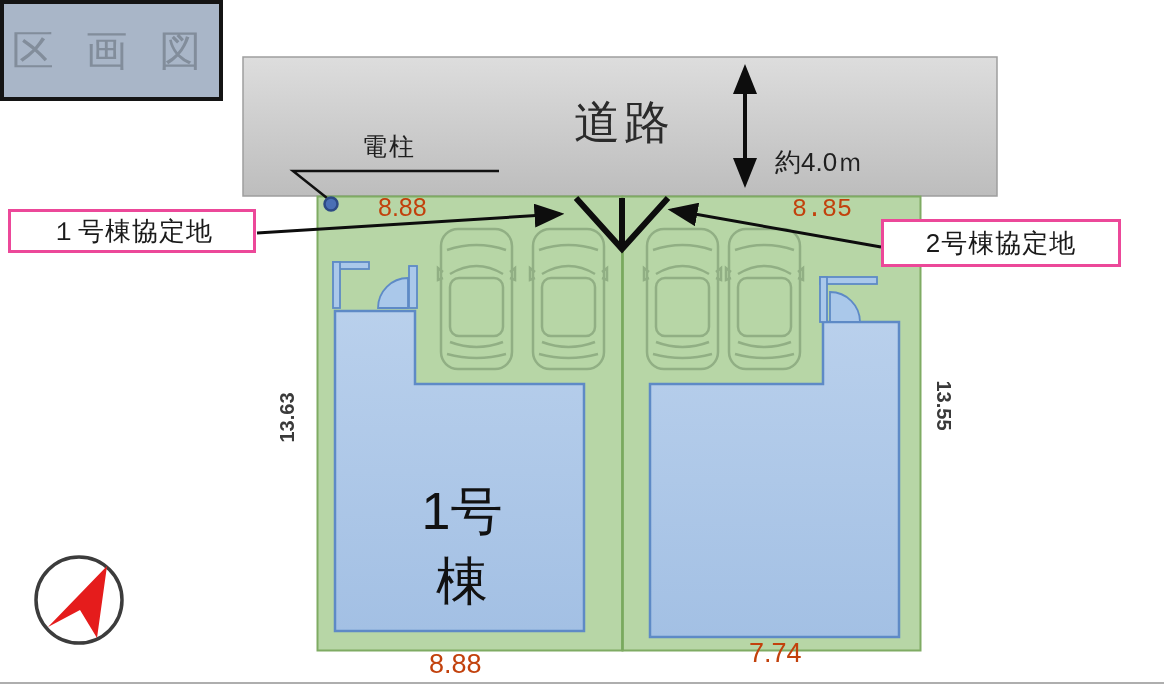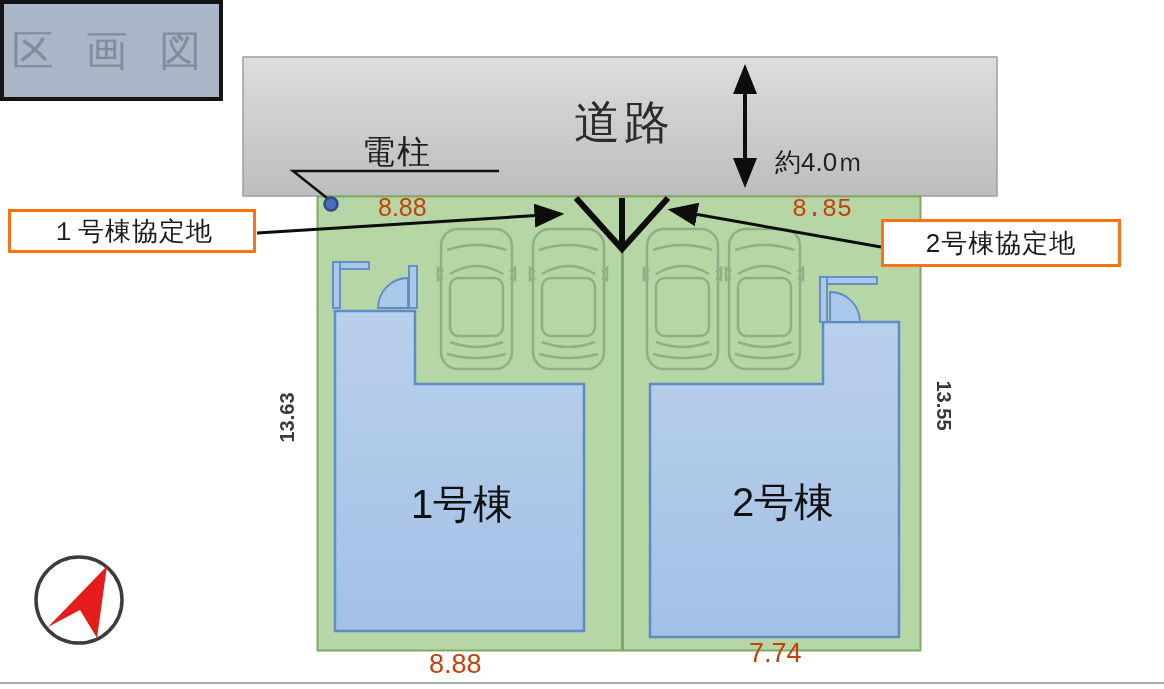--- a/index.html
+++ b/index.html
@@ -10,38 +10,38 @@
   #plan-svg{position:absolute;left:0;top:0;width:1164px;height:689px;}
   .abs{position:absolute;}
   .title-box{
     left:0;top:0;width:223px;height:101px;box-sizing:border-box;
     background:#a9b6c8;border:4px solid #141414;
     display:flex;align-items:center;justify-content:center;
   }
   .title-box span{font-size:42px;letter-spacing:10px;color:#828d9b;font-weight:500;}
   .road-label{left:574px;top:92px;font-size:46px;color:#2b2b2b;letter-spacing:4px;}
   .road-width-label{left:775px;top:106px;font-size:26px;color:#1f1f1f;margin-top:39px;}
-  .pole-label{left:362px;top:130px;font-size:33px;color:#1f1f1f;letter-spacing:2px;}
+  .pole-label{left:362px;top:130px;font-size:25px;color:#1f1f1f;letter-spacing:2px;}
   .callout{
-    box-sizing:border-box;background:#ffffff;border:3px solid #f97316;
+    box-sizing:border-box;background:#ffffff;border:3px solid #ec4899;
     display:flex;align-items:center;justify-content:center;
     font-size:26px;color:#1a1a1a;letter-spacing:1px;white-space:nowrap;
   }
   .callout-1{left:8px;top:209px;width:248px;height:44px;}
   .callout-2{left:881px;top:219px;width:240px;height:48px;}
   .dim{color:#c2410c;white-space:nowrap;}
   .dim-top-1{left:378px;top:193px;font-size:25px;}
   .dim-top-2{left:792px;top:195px;font-size:25px;font-family:Liberation Mono, monospace;}
   .dim-bottom-1{left:429px;top:649px;font-size:27px;}
   .dim-bottom-2{left:749px;top:638px;font-size:27px;}
   .dim-left{left:262px;top:406px;font-size:20px;font-weight:600;color:#3a3a3a;
     transform:rotate(-90deg);transform-origin:center;}
   .dim-right{left:918px;top:394px;font-size:20px;font-weight:600;color:#3a3a3a;
     transform:rotate(90deg);transform-origin:center;}
-  .house-label{width:130px;text-align:center;font-size:40px;color:#111;}
+  .house-label{width:130px;text-align:center;font-size:52px;color:#111;}
   .house-label-1{left:397px;top:477px;}
   .house-label-2{left:718px;top:475px;}
   .bottom-rule{left:0;top:682px;width:1164px;height:2px;background:#aeaeae;}
 </style>
 </head>
 <body>
 
 <div id="stage">
 
   <svg id="plan-svg" viewBox="0 0 1164 689" xmlns="http://www.w3.org/2000/svg">
@@ -147,16 +147,15 @@
   </div>
 
   <div class="abs dim dim-top-1">8.88</div>
   <div class="abs dim dim-top-2">8.85</div>
   <div class="abs dim dim-left">13.63</div>
   <div class="abs dim dim-right">13.55</div>
   <div class="abs dim dim-bottom-1">8.88</div>
   <div class="abs dim dim-bottom-2">7.74</div>
 
   <div class="abs house-label house-label-1">1号棟</div>
-  <div class="abs house-label house-label-2">2号棟</div>
 
   <div class="abs bottom-rule"></div>
 </div>
 
 </body></html>

